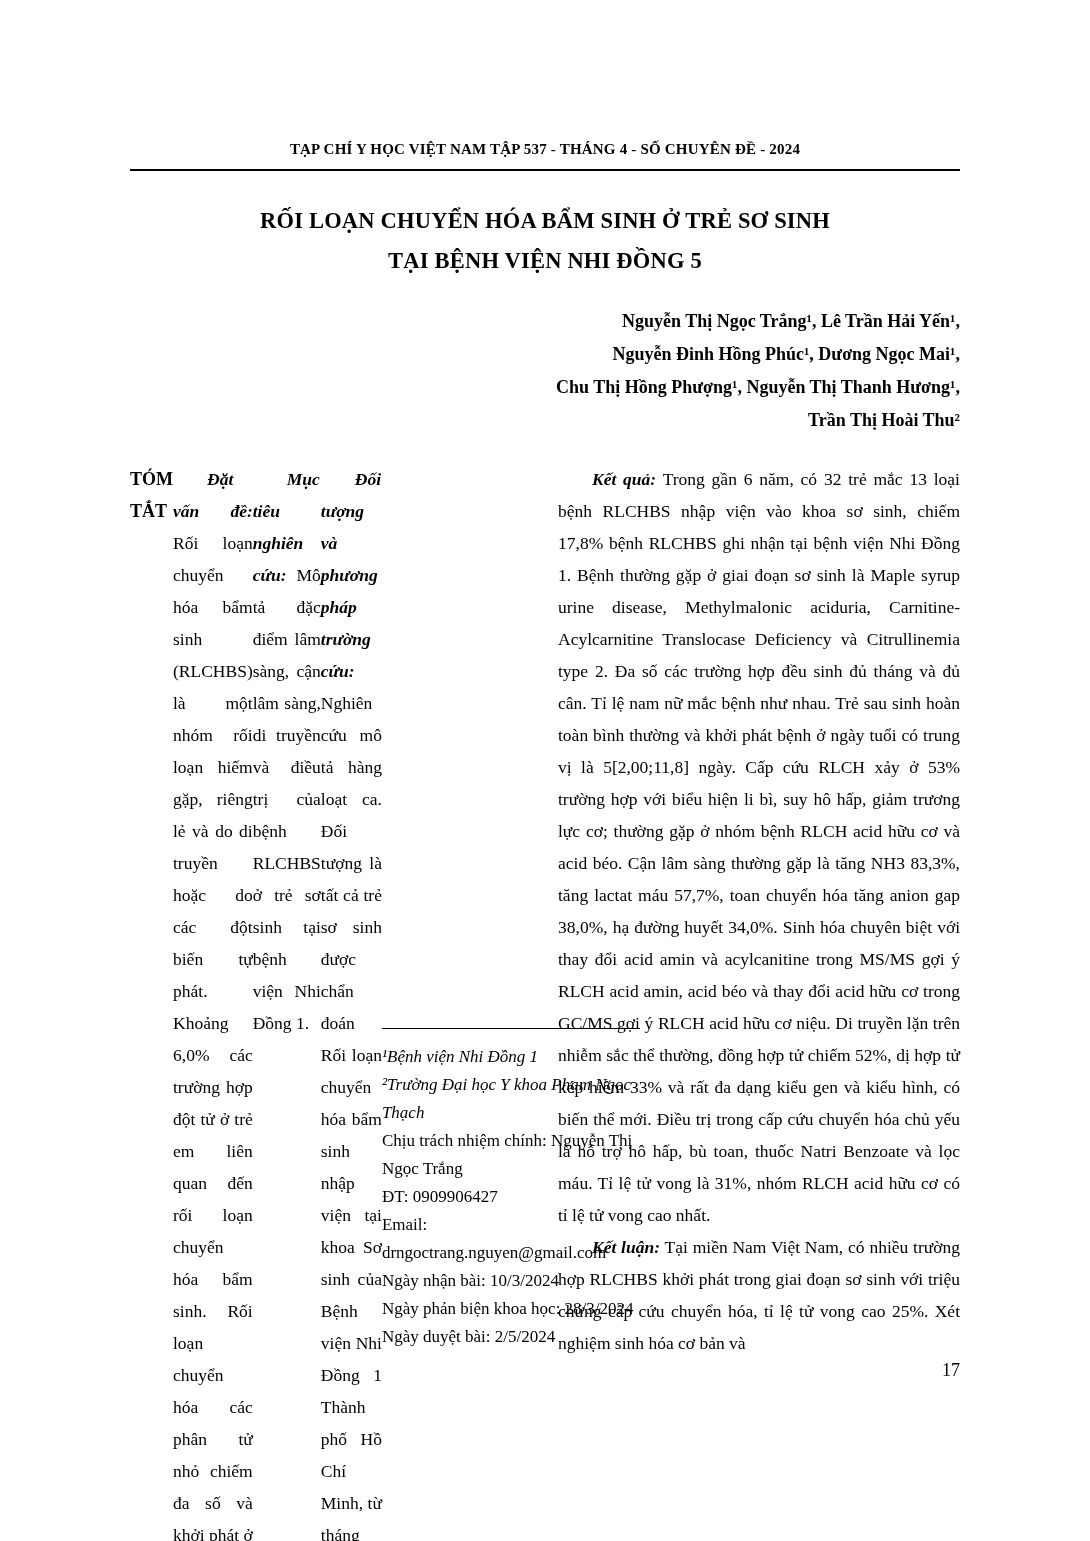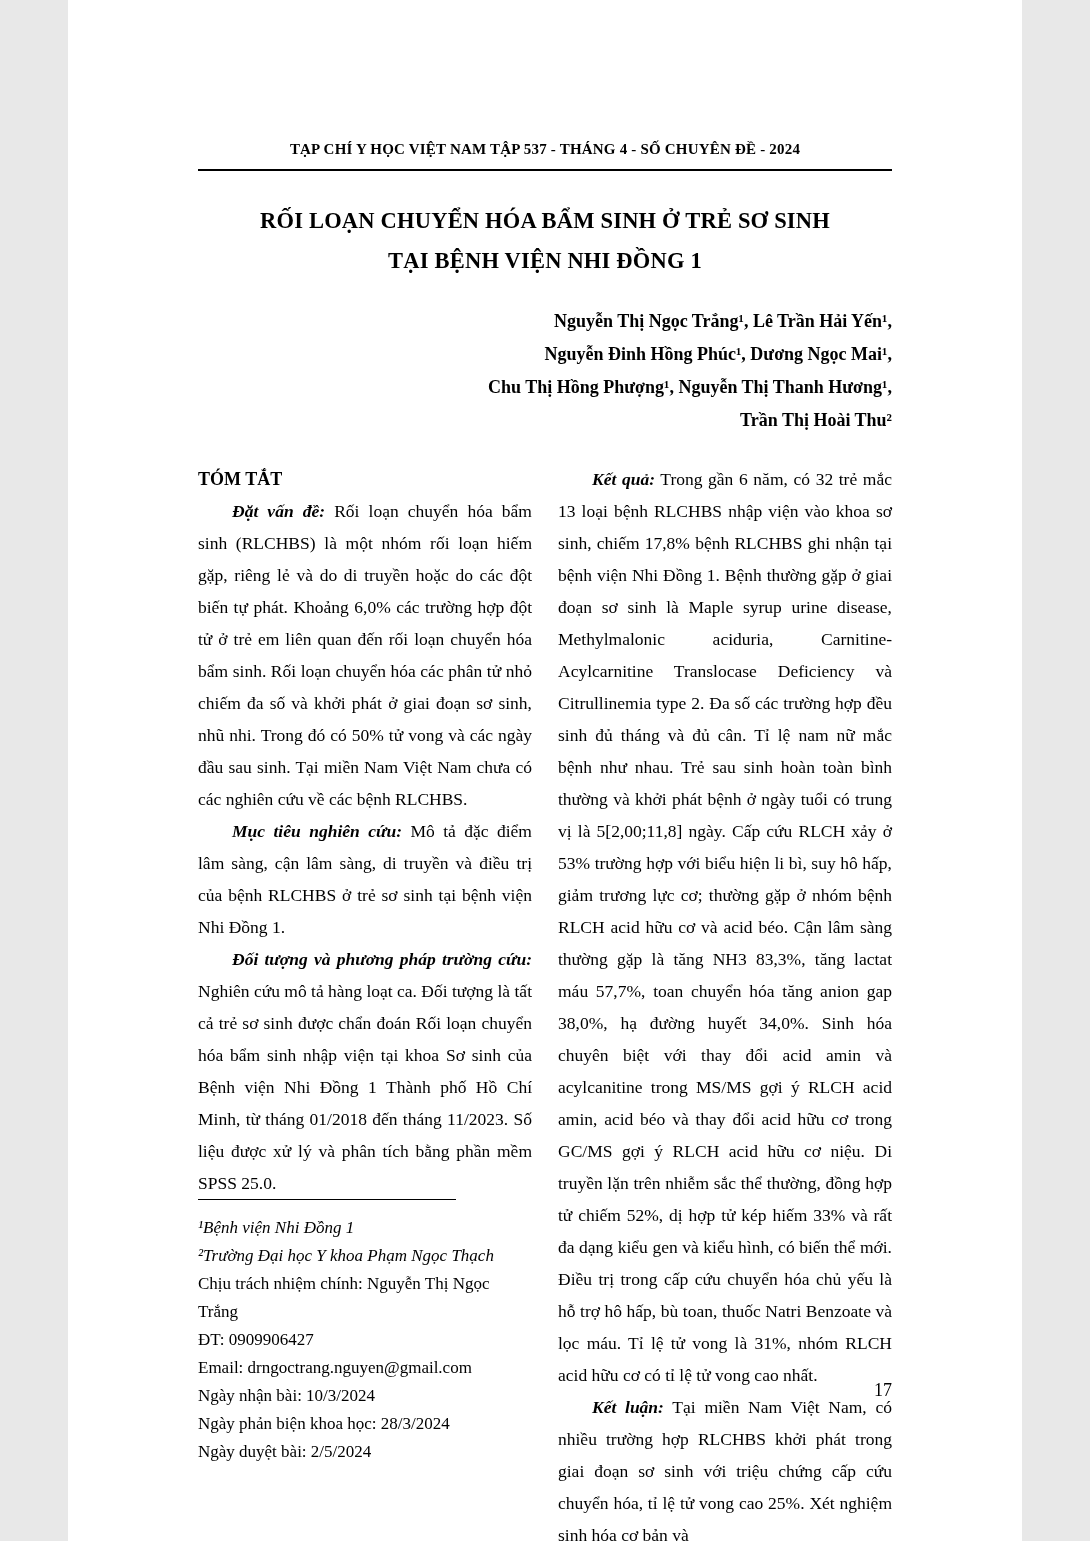--- a/index.html
+++ b/index.html
@@ -1,18 +1,18 @@
 <!DOCTYPE html>
 <html><head>
 <meta charset="utf-8">
 <style>
   * { margin: 0; padding: 0; box-sizing: border-box; }
   html, body { background: #e8e8e8; }
   .page {
-    width: 954px;
+    width: 1090px;
     height: 1541px;
     margin: 0 auto;
     background: #ffffff;
     color: #000000;
     font-family: "Liberation Serif", serif;
     position: relative;
     padding: 141px 130px 0 130px;
     overflow: hidden;
   }
   .running-head {
@@ -43,21 +43,21 @@
     display: flex;
     gap: 26px;
     height: 888px;
   }
   .col {
     width: 402px;
     font-size: 17.5px;
     line-height: 32px;
     text-align: justify;
   }
-  .col-left { display: flex; flex-direction: column; }
+  .col-left { display: flex; flex-direction: row; }
   .abstract-heading {
     font-weight: bold;
     font-size: 18px;
     text-align: left;
   }
   .para { text-indent: 34px; }
   .para .lead { font-weight: bold; font-style: italic; }
   .footnote {
     margin-top: auto;
     font-size: 17px;
@@ -67,36 +67,36 @@
   .fn-rule {
     width: 258px;
     border: none;
     border-top: 1.2px solid #000;
     margin-bottom: 14px;
   }
   .affiliation { font-style: italic; }
   .page-number {
     position: absolute;
     right: 130px;
-    bottom: 140px;
+    bottom: 160px;
     font-size: 18px;
   }
 </style>
 </head>
 <body>
 
 <div class="page">
 
   <header class="running-head">
     <span>TẠP CHÍ Y HỌC VIỆT NAM TẬP 537 - THÁNG 4 - SỐ CHUYÊN ĐỀ  - 2024</span>
   </header>
 
   <h1 class="article-title">
     <span>RỐI LOẠN CHUYỂN HÓA BẨM SINH Ở TRẺ SƠ SINH</span><br>
-    <span>TẠI BỆNH VIỆN NHI ĐỒNG 1</span>
+    <span>TẠI BỆNH VIỆN NHI ĐỒNG 5</span>
   </h1>
 
   <div class="authors">
     <div class="author-line">Nguyễn Thị Ngọc Trắng¹, Lê Trần Hải Yến¹,</div>
     <div class="author-line">Nguyễn Đinh Hồng Phúc¹, Dương Ngọc Mai¹,</div>
     <div class="author-line">Chu Thị Hồng Phượng¹, Nguyễn Thị Thanh Hương¹,</div>
     <div class="author-line">Trần Thị Hoài Thu²</div>
   </div>
 
   <div class="columns">

